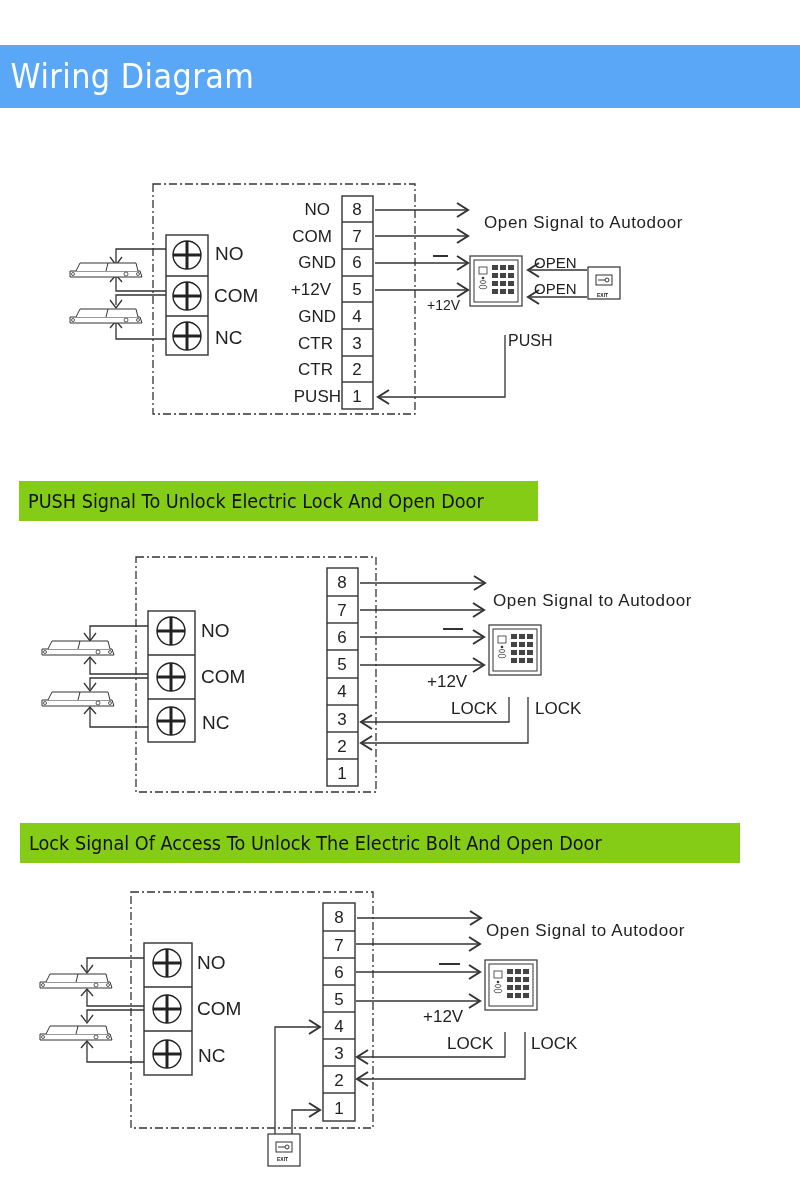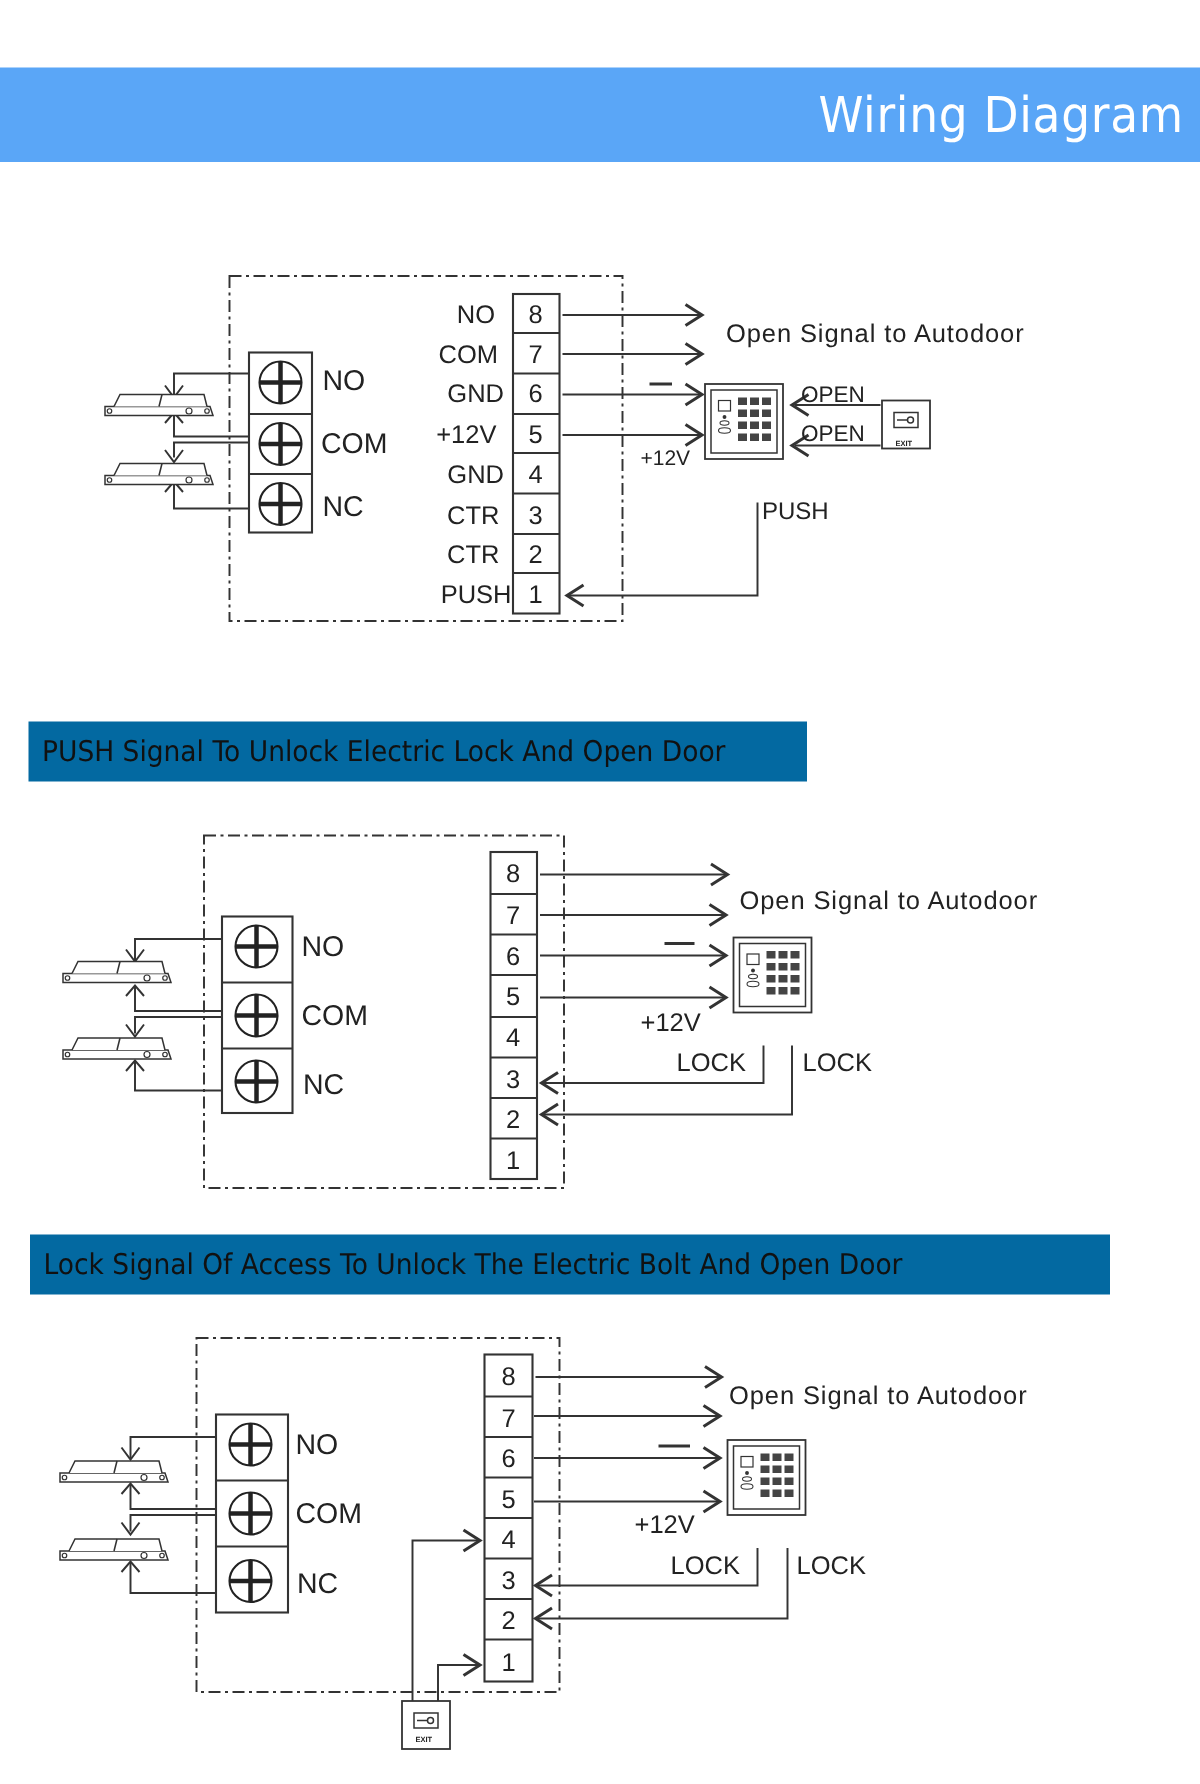--- a/index.html
+++ b/index.html
@@ -1,22 +1,22 @@
 <!DOCTYPE html>
 <html><head>
 <meta charset="utf-8">
 <style>
   html, body { margin: 0; padding: 0; background: #ffffff; }
   body { width: 800px; height: 1189px; position: relative; overflow: hidden;
          font-family: "Liberation Sans", sans-serif; color: #222; }
   .banner { position: absolute; left: 0; top: 45px; width: 800px; height: 63px;
-            background: #5aa6f7; display: flex; align-items: center; justify-content: flex-end; }
+            background: #5aa6f7; display: flex; align-items: center; justify-content: flex-start; }
   .banner-title { color: #ffffff; font-family: "DejaVu Sans", sans-serif; font-size: 33px;
                   letter-spacing: 0.5px; transform: scaleX(0.92); }
-  .section-bar { position: absolute; background: #0369a1; height: 40px; display: flex; align-items: center;
+  .section-bar { position: absolute; background: #84cc16; height: 40px; display: flex; align-items: center;
                  padding-left: 9px; box-sizing: border-box; }
   .section-title { font-family: "DejaVu Sans", sans-serif; font-size: 19px; color: #111;
                    transform-origin: left center; transform: scaleX(0.93); white-space: nowrap; }
   svg.diagram { position: absolute; left: 0; overflow: visible; }
   svg text { font-family: "Liberation Sans", sans-serif; fill: #222; }
   .lbl { font-size: 17px; }
   .num { font-size: 17px; }
   .big { font-size: 19px; }
   .sm { font-size: 15px; }
 </style>

